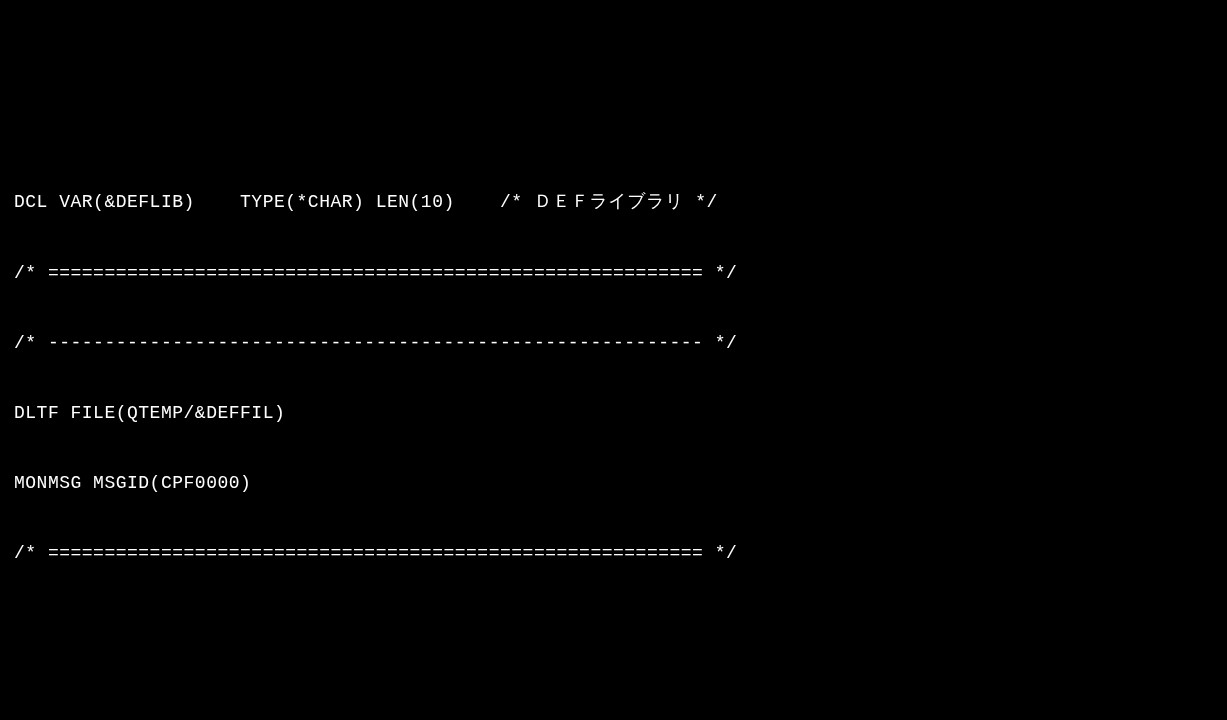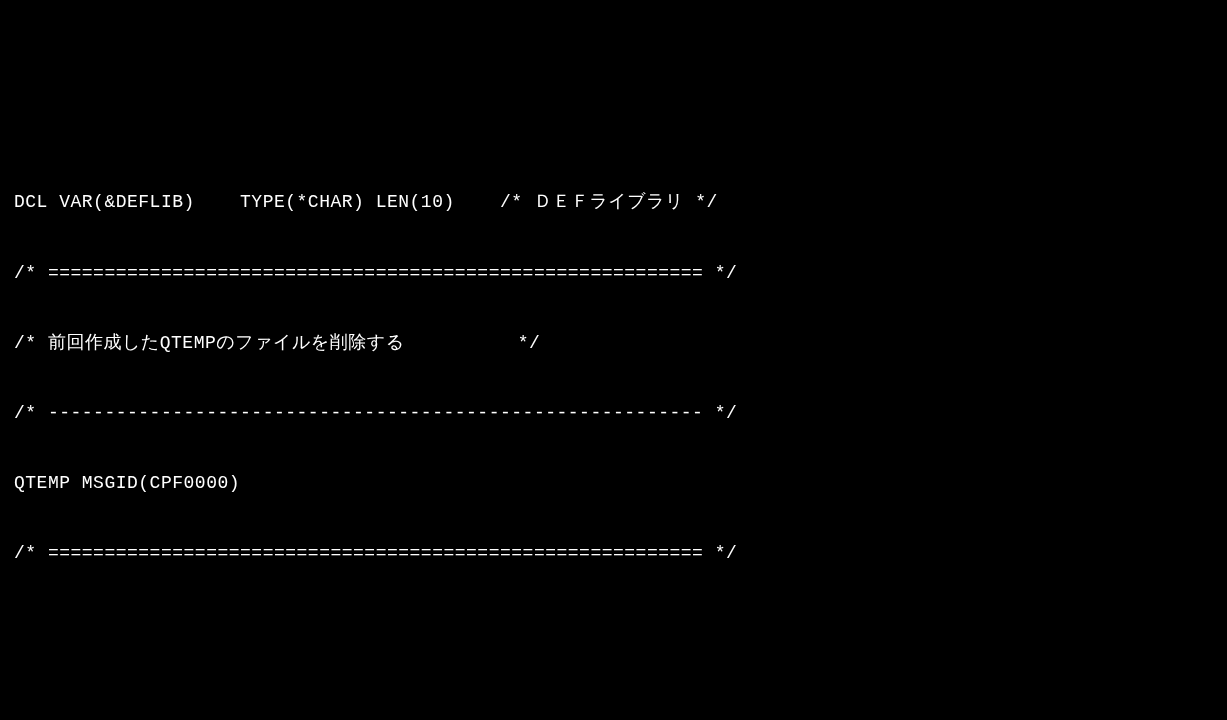--- a/index.html
+++ b/index.html
@@ -22,23 +22,23 @@
     }
   </style>
 </head>
 <body>
 
 
 
 <div>
 <span class="code-line">DCL VAR(&amp;DEFLIB)    TYPE(*CHAR) LEN(10)    /* ＤＥＦライブラリ */</span>
 <span class="code-line">/* ========================================================== */</span>
-<span class="code-line">/* 前回作成したQTEMPのファイルを削除する          */</span>
 <span class="code-line">/* ---------------------------------------------------------- */</span>
-<span class="code-line">QTEMP MSGID(CPF0000)</span>
+<span class="code-line">DLTF FILE(QTEMP/&amp;DEFFIL)</span>
+<span class="code-line">MONMSG MSGID(CPF0000)</span>
 <span class="code-line">/* ========================================================== */</span>
 
 
 
 
 
 
 
 
 

